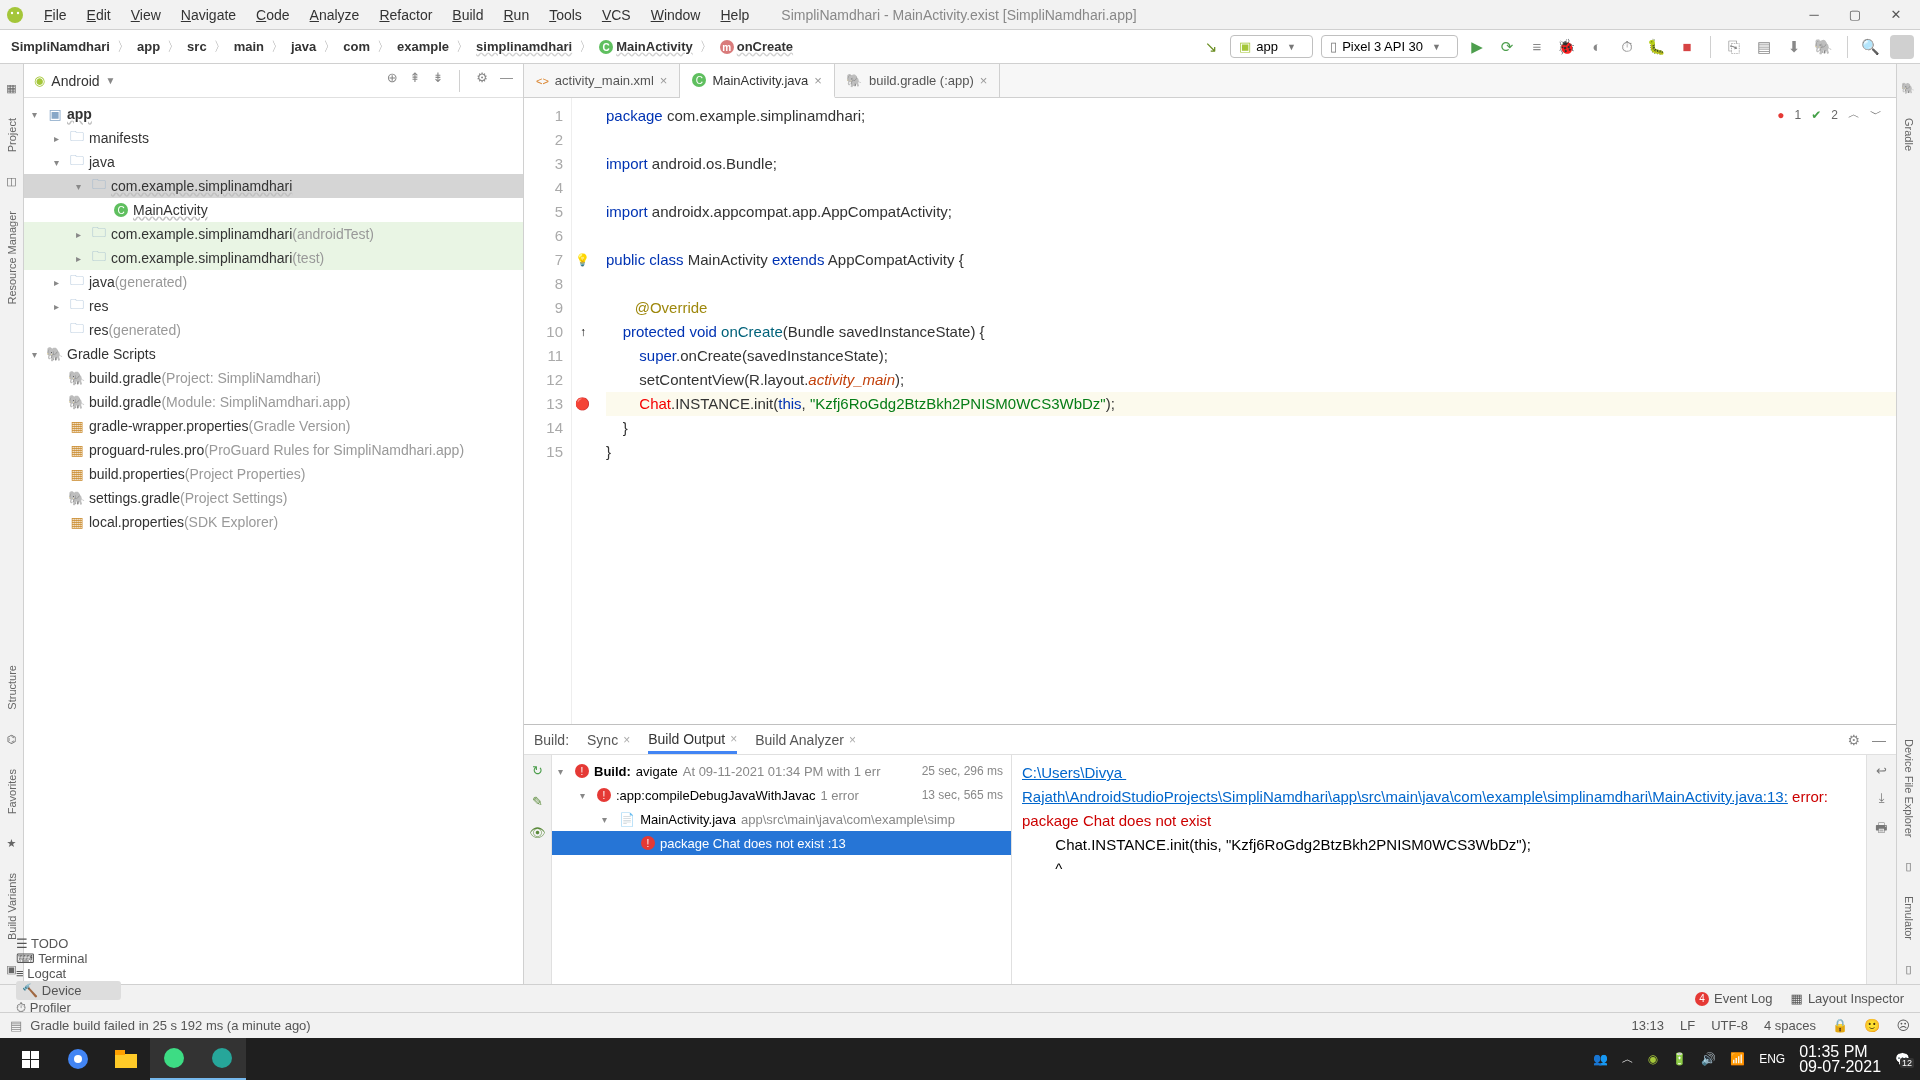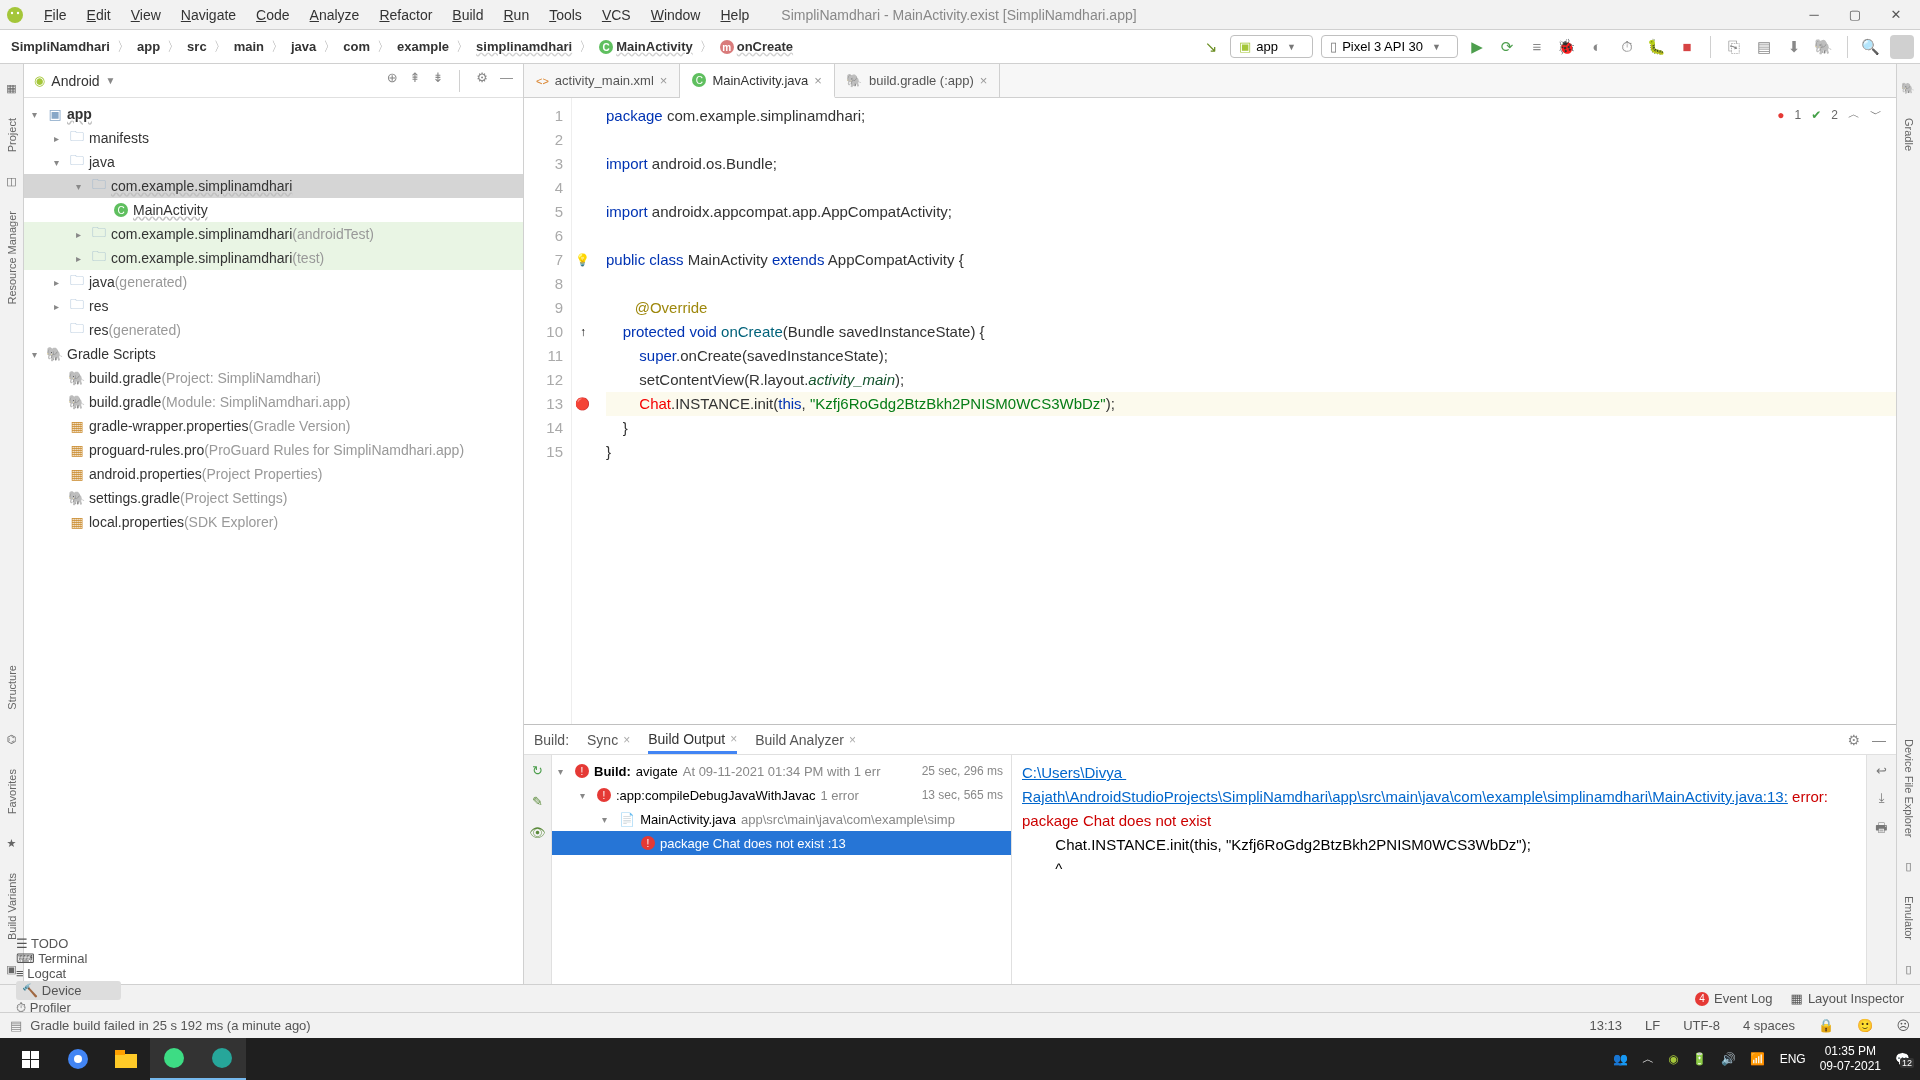--- a/index.html
+++ b/index.html
@@ -76,21 +76,21 @@
 .xml-ic { color: #d9822b; font-size: 11px; }
 .editor-area { flex: 1; display: flex; font-family: "Consolas", monospace; font-size: 15px; position: relative; background: #fff; min-height: 0; }
 .gutter-nums { width: 48px; text-align: right; padding: 6px 8px 6px 0; color: #aaa; border-right: 1px solid #eee; line-height: 24px; }
 .gutter-marks { width: 22px; padding-top: 6px; line-height: 24px; text-align: center; }
 .gutter-marks .mk { height: 24px; font-size: 12px; }
 .code { flex: 1; padding: 6px 0 6px 12px; line-height: 24px; white-space: pre; color: #333; }
 .kw { color: #0033b3; }
 .ann { color: #9e880d; margin-left: 12px; }
 .str { color: #067d17; }
 .err { color: #f50000; }
-.ital { color: #14532d; font-style: italic; }
+.ital { color: #c2410c; font-style: italic; }
 .this { color: #0033b3; }
 .highlight-line { background: #fcfaed; display: block; }
 .error-tray { position: absolute; top: 8px; right: 14px; display: flex; gap: 10px; align-items: center; font-size: 12px; color: #666; }
 .error-tray .red-dot { color: #e53935; }
 .error-tray .green-chk { color: #43a047; }
 
 
 .build-panel { height: 260px; border-top: 1px solid #c0c0c0; display: flex; flex-direction: column; background: #fff; }
 .build-tabs { height: 30px; display: flex; align-items: center; padding: 0 10px; border-bottom: 1px solid #e0e0e0; gap: 18px; font-size: 14px; color: #555; }
 .build-tabs .btab { cursor: pointer; display: flex; align-items: center; gap: 5px; }
@@ -113,29 +113,29 @@
 .build-right-bar { width: 30px; background: #f2f2f2; border-left: 1px solid #e0e0e0; display: flex; flex-direction: column; align-items: center; padding-top: 8px; gap: 12px; color: #777; }
 
 
 .bottom-toolbar { height: 28px; background: #f2f2f2; border-top: 1px solid #d0d0d0; display: flex; align-items: center; padding: 0 16px; gap: 20px; font-size: 13px; color: #555; }
 .bottom-toolbar .btool { display: flex; align-items: center; gap: 5px; cursor: pointer; }
 .bottom-toolbar .btool.active { background: #ddd; padding: 2px 6px; border-radius: 3px; }
 .bottom-toolbar .right-tools { margin-left: auto; display: flex; gap: 18px; }
 .red-badge { width: 14px; height: 14px; border-radius: 50%; background: #e53935; color: #fff; font-size: 10px; display: inline-flex; align-items: center; justify-content: center; }
 
 .status-bar { height: 26px; background: #f2f2f2; border-top: 1px solid #d0d0d0; display: flex; align-items: center; padding: 0 10px; font-size: 13px; color: #555; }
-.status-bar .right { margin-left: auto; display: flex; gap: 23px; align-items: center; }
+.status-bar .right { margin-left: auto; display: flex; gap: 16px; align-items: center; }
 .lock { color: #999; }
 
 
 .taskbar { height: 42px; background: #1f1f1f; display: flex; align-items: center; padding: 0 6px; color: #fff; }
 .taskbar .tbtn { width: 48px; height: 42px; display: flex; align-items: center; justify-content: center; font-size: 18px; }
 .taskbar .tbtn.active { border-bottom: 2px solid #76b9ed; background: #333; }
 .taskbar .tray { margin-left: auto; display: flex; align-items: center; gap: 14px; padding-right: 4px; font-size: 12px; }
-.taskbar .clock { text-align: center; font-size: 12px; line-height: 15px; }
+.taskbar .clock { text-align: left; font-size: 16px; line-height: 15px; }
 .win-logo { display: grid; grid-template-columns: 8px 8px; grid-template-rows: 8px 8px; gap: 1px; }
 .win-logo span { background: #fff; }
 
 svg { display: block; }
 </style>
 </head>
 <body>
 
 <div class="menubar">
   <span class="logo">
@@ -319,21 +319,21 @@
         </div>
         <div class="tree-row" style="padding-left: 30px;">
           <span class="arrow"></span>
           <span class="icon prop-ic">▦</span>
           <span>proguard-rules.pro</span> 
           <span class="note">(ProGuard Rules for SimpliNamdhari.app)</span>
         </div>
         <div class="tree-row" style="padding-left: 30px;">
           <span class="arrow"></span>
           <span class="icon prop-ic">▦</span>
-          <span>android.properties</span> 
+          <span>build.properties</span> 
           <span class="note">(Project Properties)</span>
         </div>
         <div class="tree-row" style="padding-left: 30px;">
           <span class="arrow"></span>
           <span class="icon gradle-ic">🐘</span>
           <span>settings.gradle</span> 
           <span class="note">(Project Settings)</span>
         </div>
         <div class="tree-row" style="padding-left: 30px;">
           <span class="arrow"></span>

